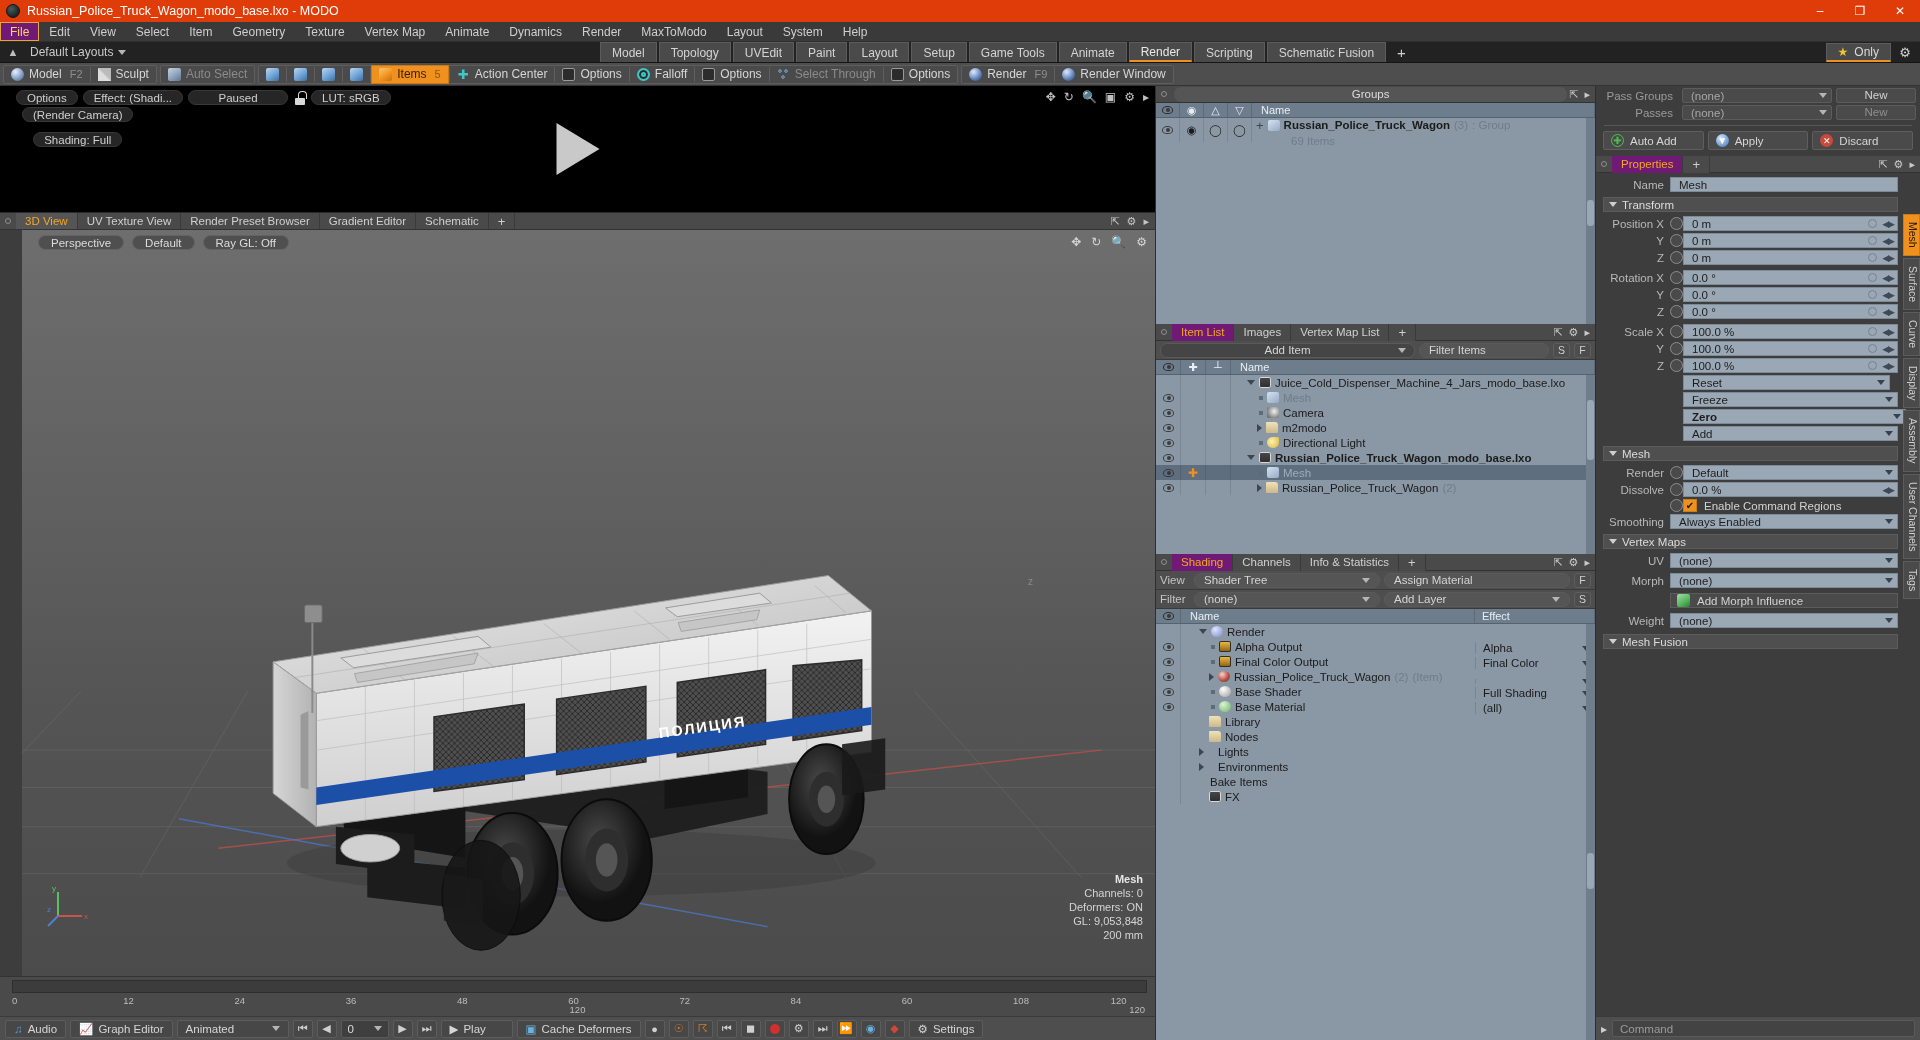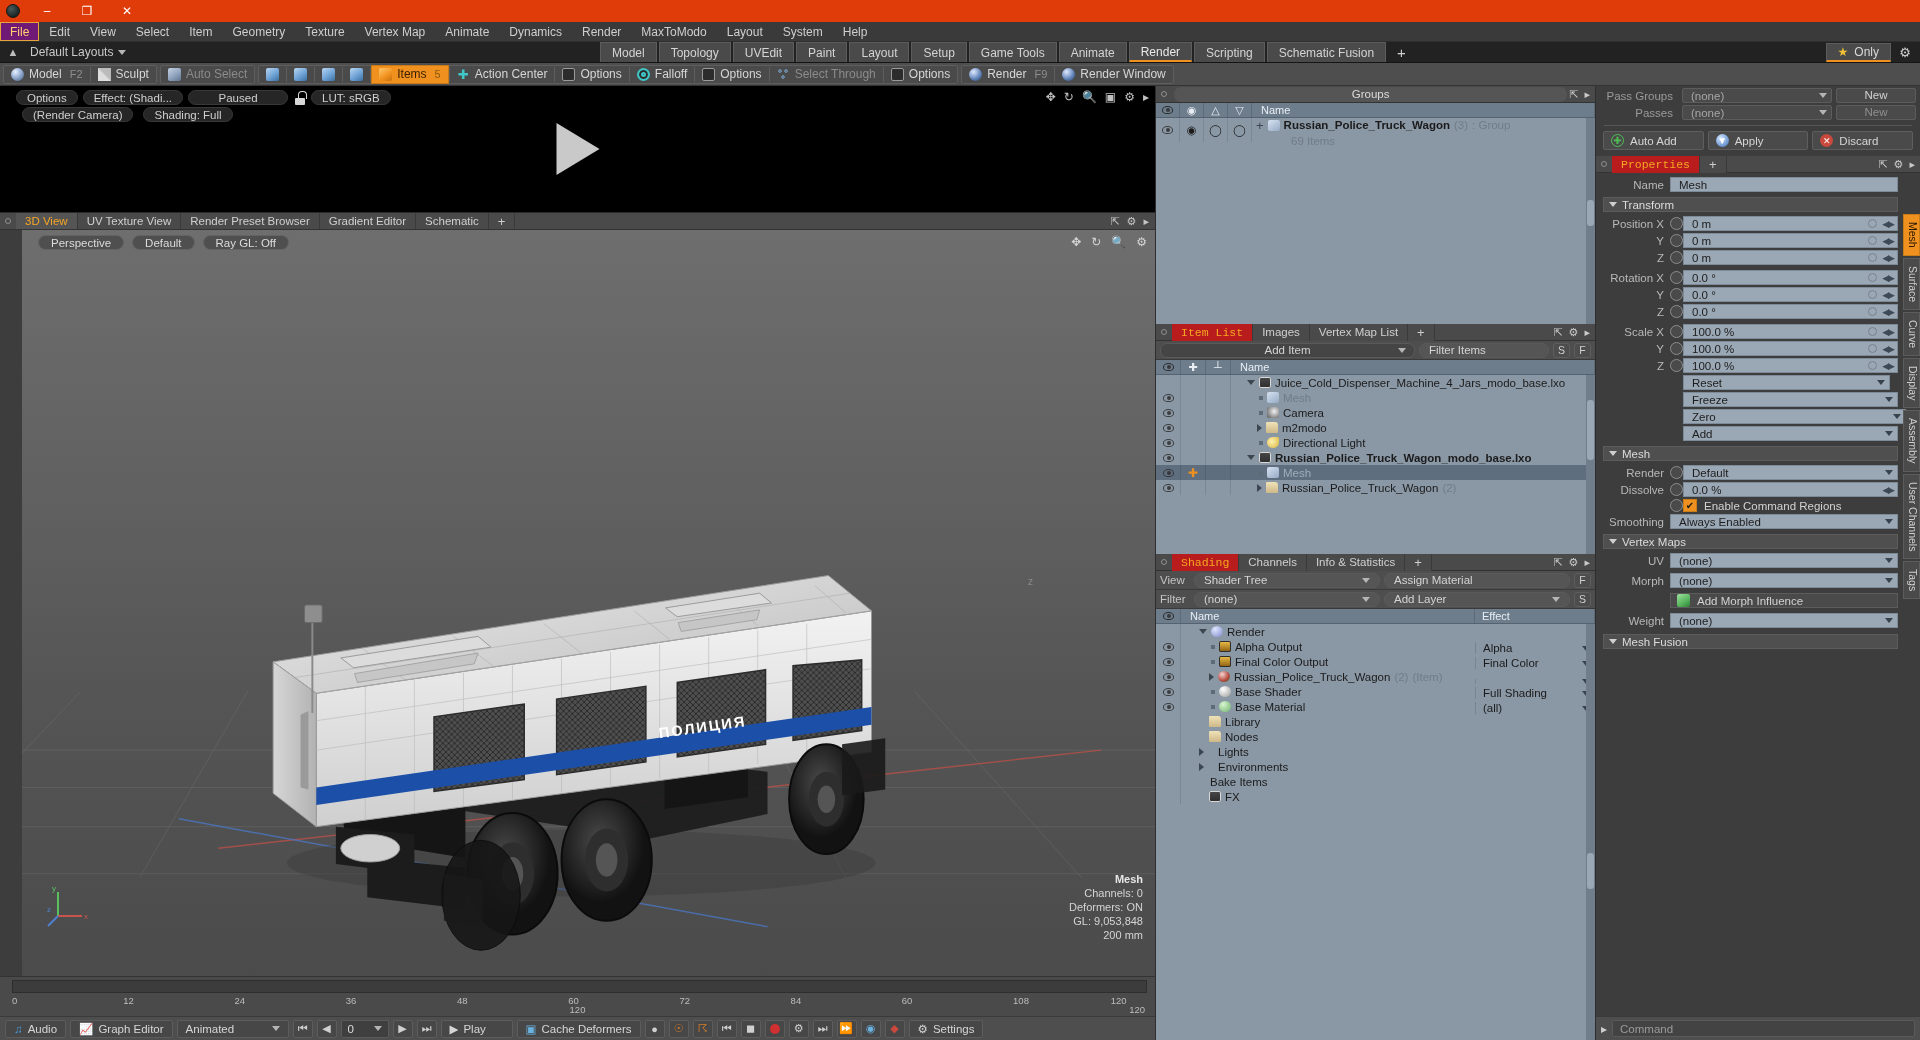--- a/index.html
+++ b/index.html
@@ -93,21 +93,21 @@
 
   
   .main { flex:1; display:flex; min-height:0; }
 
   
   .leftcol { width:1155px; flex:0 0 1155px; display:flex; flex-direction:column; min-height:0; background:#3d3d3d; }
 
   
   .preview { height:127px; flex:0 0 127px; background:#000; position:relative; border-bottom:1px solid #2a2a2a;}
   .pv-toolrow { position:absolute; left:16px; top:4px; display:flex; gap:5px; align-items:center;}
-  .pv-toolrow2 { position:absolute; left:22px; top:21px; display:flex; gap:10px; align-items:center;}
+  .pv-toolrow2 { position:absolute; left:22px; top:21px; display:flex; gap:10px; align-items:center;flex-direction:column;}
   .pill {
     background:#262626; border:1px solid #383838; border-radius:9px;
     padding:1px 10px; color:#cfcfcf; font-size:11.5px; height:15px; line-height:13px; white-space:nowrap;
   }
   .pill.wide { min-width:100px; text-align:center; }
   .lockic { width:13px;height:14px; position:relative; }
   .lockic:before { content:""; position:absolute; left:2px; bottom:0; width:10px;height:7px; background:#d8d8d8; border-radius:1px;}
   .lockic:after { content:""; position:absolute; left:5px; top:0; width:7px;height:7px; border:1.5px solid #d8d8d8; border-bottom:none; border-radius:4px 4px 0 0;}
   .playtri {
     position:absolute; left:50%; top:50%; transform:translate(-50%,-50%);
@@ -153,21 +153,21 @@
   
   .listcol { width:440px; flex:0 0 440px; display:flex; flex-direction:column; background:#3d3d3d; border-left:1px solid #2e2e2e; min-height:0;}
   .panel { display:flex; flex-direction:column; min-height:0; }
   .panel-hdr {
     height:17px; flex:0 0 17px; background:#4a4a4a; display:flex; align-items:center;
     border-bottom:1px solid #333; position:relative;
   }
   .panel-hdr .center-title { flex:1; text-align:center; font-size:11.5px; color:#dcdcdc; background:#555; height:15px; line-height:15px; margin:0 2px; border-radius:7px;}
   .ph-icons { display:flex; align-items:center; gap:6px; padding-right:5px; color:#c9c9c9; font-size:11px;}
   .ptab { padding:0 9px; height:17px; display:flex; align-items:center; font-size:11.5px; color:#d0d0d0; background:#4a4a4a; border-right:1px solid #3a3a3a;}
-  .ptab.active { background:#b91c1c; color:#f5a623;font-family:Liberation Mono, monospace;}
+  .ptab.active { background:#701a75; color:#f5a623;}
   .ptab.plus { font-size:13px; color:#cfcfcf;}
 
   .toolrow { height:19px; flex:0 0 19px; background:#4e4e4e; display:flex; align-items:center; gap:4px; padding:0 4px; border-bottom:1px solid #3a3a3a;}
   .field { height:15px; background:#454545; border:1px solid #5a5a5a; border-radius:7px; display:flex; align-items:center; padding:0 9px; color:#d4d4d4; font-size:11.5px;}
   .field.grey { background:#555; }
   .sqbtn { width:17px;height:15px;display:flex;align-items:center;justify-content:center; background:#4d4d4d; border:1px solid #5e5e5e; border-radius:3px; color:#d0d0d0; font-size:10.5px;}
 
   .thead { height:15px; flex:0 0 15px; background:#6e7d8c; display:flex; align-items:stretch; font-size:11px; color:#e8eef4; border-bottom:1px solid #55626f;}
   .th { display:flex; align-items:center; justify-content:center; border-right:1px solid #5d6b78;}
   .th.name { justify-content:flex-start; padding-left:9px; flex:1;}
@@ -238,20 +238,21 @@
   .cmdbar { height:24px; flex:0 0 24px; background:#4e4e4e; display:flex; align-items:center; gap:5px; padding:0 5px; border-top:1px solid #3a3a3a;}
   .cmdfield { flex:1; height:17px; background:#434343; border:1px solid #5a5a5a; border-radius:2px; display:flex; align-items:center; padding:0 7px; color:#9a9a9a; font-size:11.5px;}
 </style>
 </head>
 <body>
 
 <div class="app">
 
   <div class="titlebar">
     <div class="logo"></div>
+    <div class="ttl">Russian_Police_Truck_Wagon_modo_base.lxo - MODO</div>
     <div class="wbtns">
       <div class="wbtn">–</div>
       <div class="wbtn">❐</div>
       <div class="wbtn close">✕</div>
     </div>
   </div>
 
   <div class="menubar">
     <div class="menuitem active">File</div>
     <div class="menuitem">Edit</div>
@@ -1166,21 +1167,21 @@
           </div>
         </div>
         <div class="prow" style="padding-right:22px;">
           <div class="prlabel"></div>
           <span style="width:13px;flex:0 0 13px;"></span>
           <div class="dropfield">
             <span>Freeze</span>
             <span class="caret-dk"></span>
           </div>
         </div>
-        <div class="prow" style="padding-right:14px;">
+        <div class="prow" style="padding-right:14px;font-weight:bold;">
           <div class="prlabel"></div>
           <span style="width:13px;flex:0 0 13px;"></span>
           <div class="dropfield">
             <span>Zero</span>
             <span class="caret-dk"></span>
           </div>
         </div>
         <div class="prow" style="padding-right:22px;">
           <div class="prlabel"></div>
           <span style="width:13px;flex:0 0 13px;"></span>

